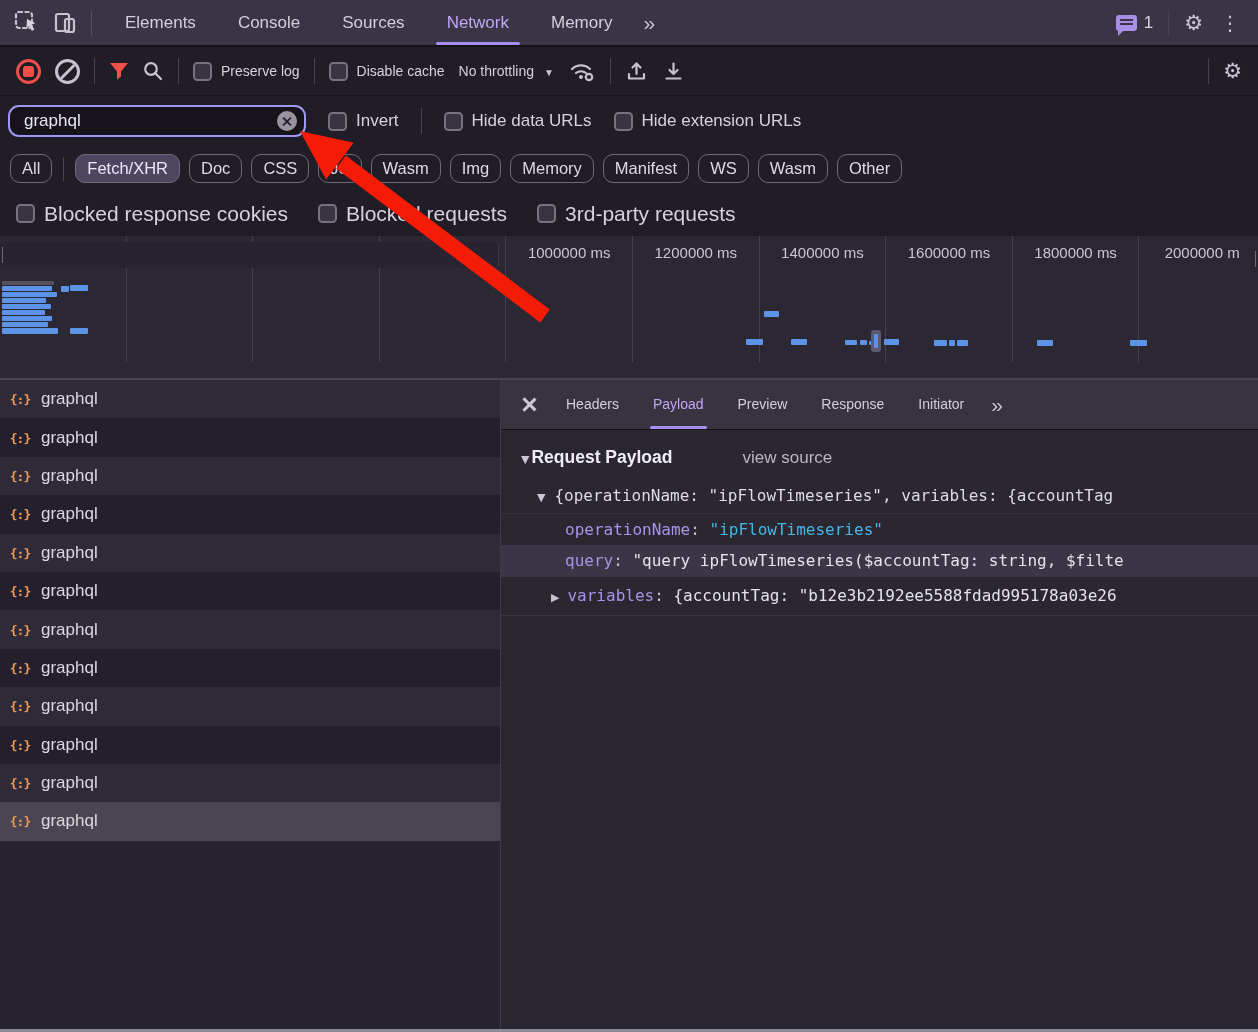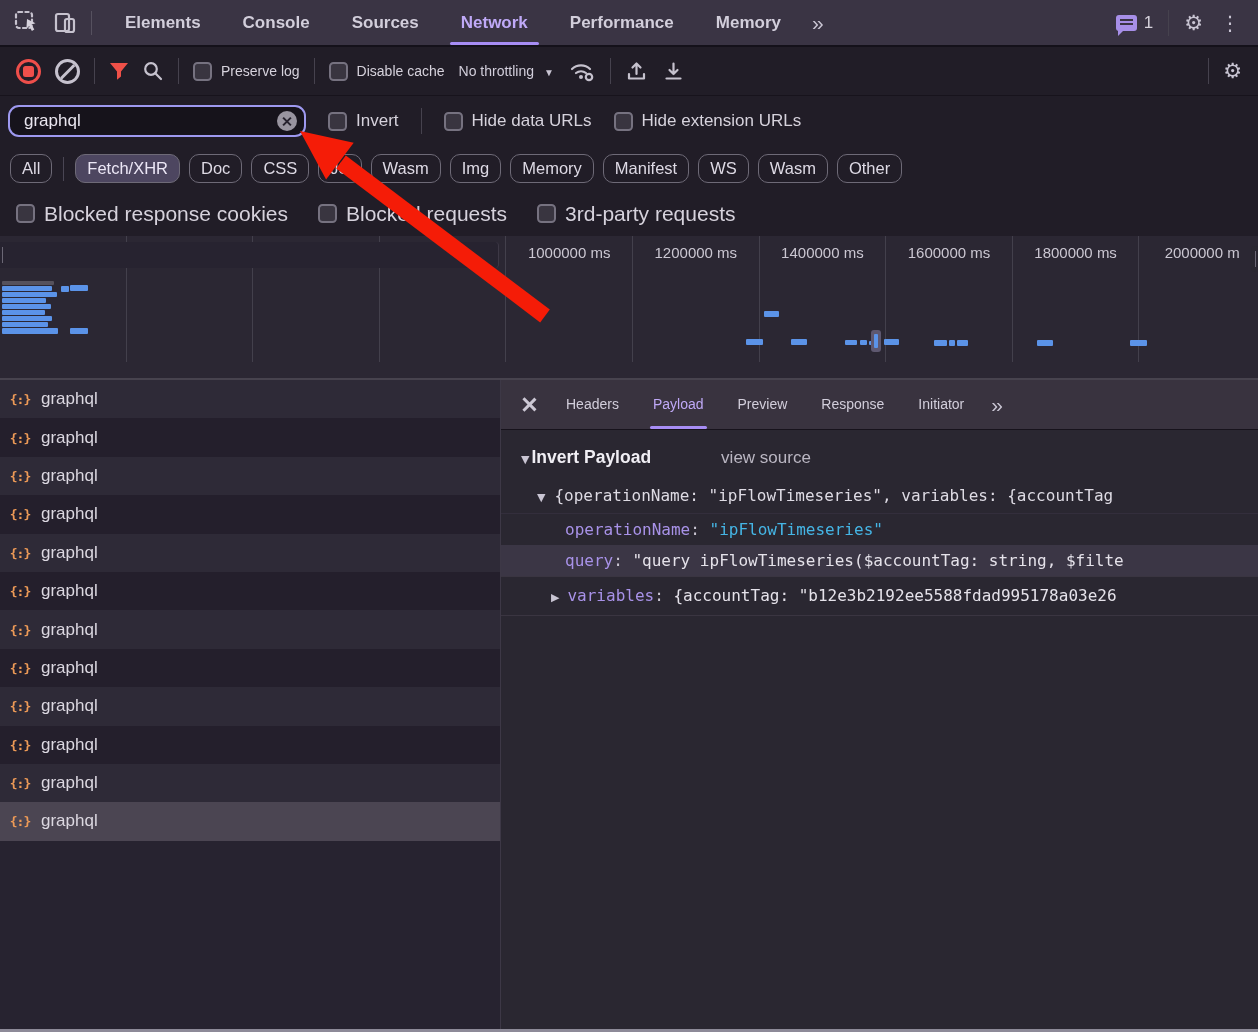--- a/index.html
+++ b/index.html
@@ -7,21 +7,21 @@
     font-family:"Liberation Sans",sans-serif;overflow:hidden;color:#d2cedb;}
   .vdiv{width:1px;height:26px;background:#46424e;flex:none;}
   
   .tabbar{height:47px;background:#3a3444;display:flex;align-items:center;border-bottom:2px solid #14111a;box-sizing:border-box;}
   .tb-icons{display:flex;align-items:center;gap:14px;padding:0 12px 0 14px;}
   .tb-icons .vdiv{height:24px;background:#56515f;}
   .iconbtn{display:flex;align-items:center;justify-content:center;flex:none;cursor:pointer;}
   .tab{padding:0 21px;height:45px;line-height:45px;font-size:17px;color:#d2cedb;position:relative;cursor:pointer;flex:none;}
   .tab.selected{color:#bfa9f7;}
   .tab.selected::after{content:"";position:absolute;left:10px;right:10px;bottom:0;height:3px;background:#a78df5;border-radius:2px;}
-  #top-tabs{display:flex;height:100%;align-items:center;font-weight:bold;}
+  #top-tabs{display:flex;height:100%;align-items:center;}
   .more-glyph{font-size:21px;color:#c9c5d3;padding:0 10px;cursor:pointer;}
   .more-glyph::before{content:"»";letter-spacing:1px;}
   .tb-right{margin-left:auto;display:flex;align-items:center;gap:15px;padding-right:16px;}
   .chat-wrap{display:flex;align-items:center;gap:7px;font-size:17px;color:#d6d2dc;cursor:pointer;}
   .chat{width:21px;height:16px;background:#a78fe8;border-radius:3px;position:relative;}
   .chat::before{content:"";position:absolute;left:4px;right:4px;top:4px;height:2px;background:#3a3444;box-shadow:0 4px 0 #3a3444;}
   .chat::after{content:"";position:absolute;left:2px;bottom:-5px;width:0;height:0;border:5px solid transparent;border-top-color:#a78fe8;border-left-color:#a78fe8;}
   .gear{font-family:"DejaVu Sans",sans-serif;font-size:21px;color:#c9c5d3;cursor:pointer;}
   .gear::before{content:"⚙";}
   .kebab{font-family:"DejaVu Sans",sans-serif;font-size:20px;color:#c9c5d3;cursor:pointer;padding:0 2px;}
@@ -128,21 +128,20 @@
           <rect x="12" y="8" width="9" height="13" rx="2" class="sic" fill="#3a3444"></rect>
         </svg>
       </span>
       <span class="vdiv"></span>
     </div>
     <nav id="top-tabs">
         <span class="tab">Elements</span>
         <span class="tab">Console</span>
         <span class="tab">Sources</span>
         <span class="tab selected">Network</span>
-        <span class="tab">Performance</span>
         <span class="tab">Memory</span>
       </nav>
     <span class="more-glyph"></span>
     <div class="tb-right">
       <span class="chat-wrap">
         <span class="chat"></span>
         <span>1</span>
       </span>
       <span class="vdiv"></span>
       <span class="gear"></span>
@@ -375,21 +374,21 @@
     </div>
     <div class="right">
       <div class="detail-tabs">
         <span class="x-close"></span>
         <div id="detail-tabs"><span class="dtab">Headers</span><span class="dtab selected">Payload</span><span class="dtab">Preview</span><span class="dtab">Response</span><span class="dtab">Initiator</span></div>
         <span class="more-glyph"></span>
       </div>
       <div class="payload">
         <div class="p-head">
           <span class="tw open"></span>
-          <span class="p-title">Invert Payload</span>
+          <span class="p-title">Request Payload</span>
           <span class="p-src">view source</span>
         </div>
         <div class="p-preview">
           <span class="tw open"></span><span>{operationName: "ipFlowTimeseries", variables: {accountTag</span>
         </div>
         <div class="p-entries">
           <div class="p-row">
             <span class="pkey">operationName</span><span class="pstr">"ipFlowTimeseries"</span>
           </div>
           <div class="p-row hl">

